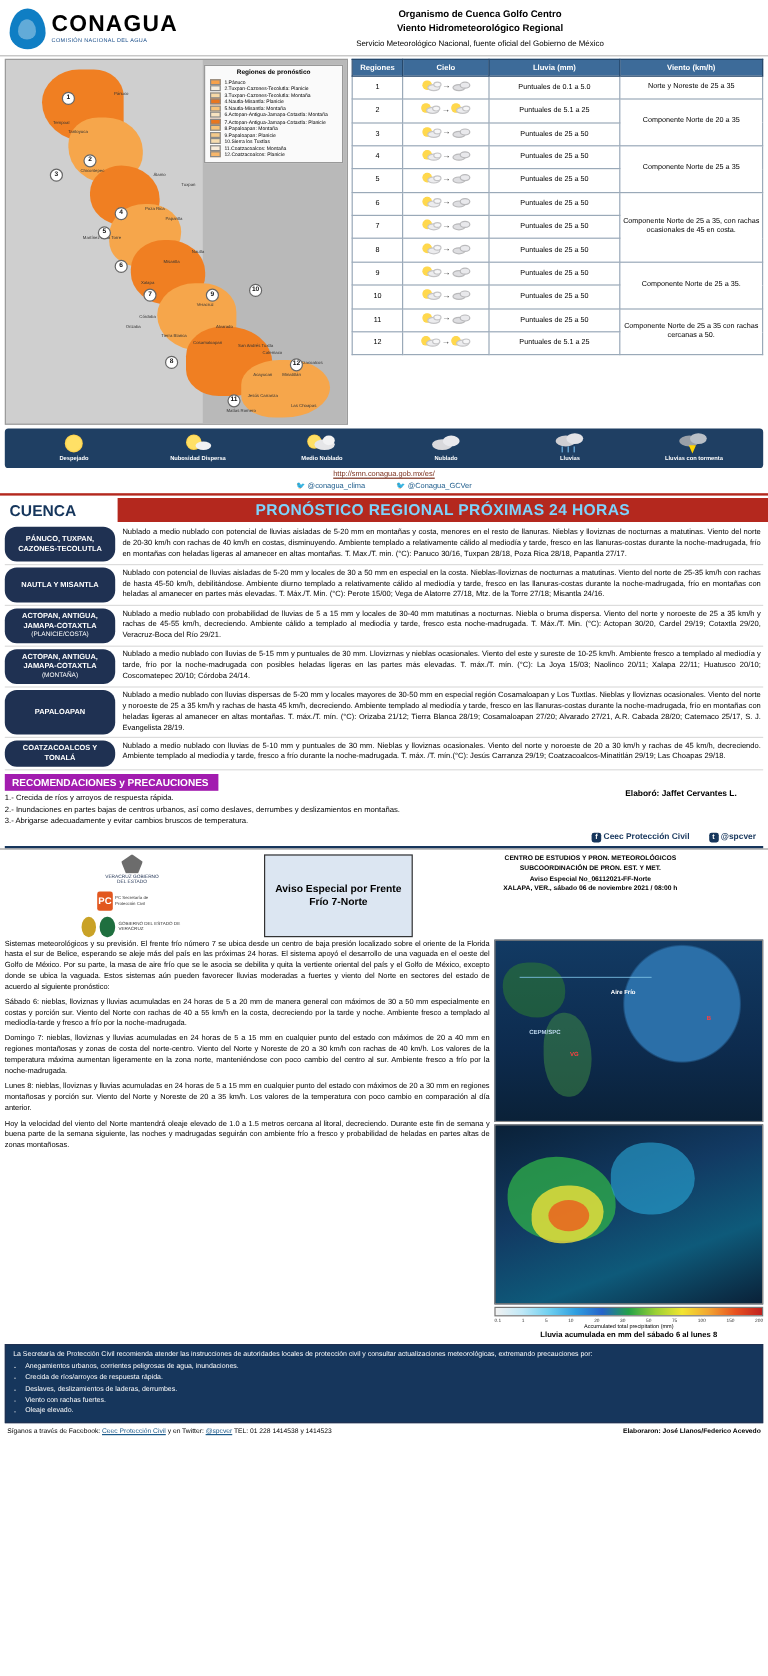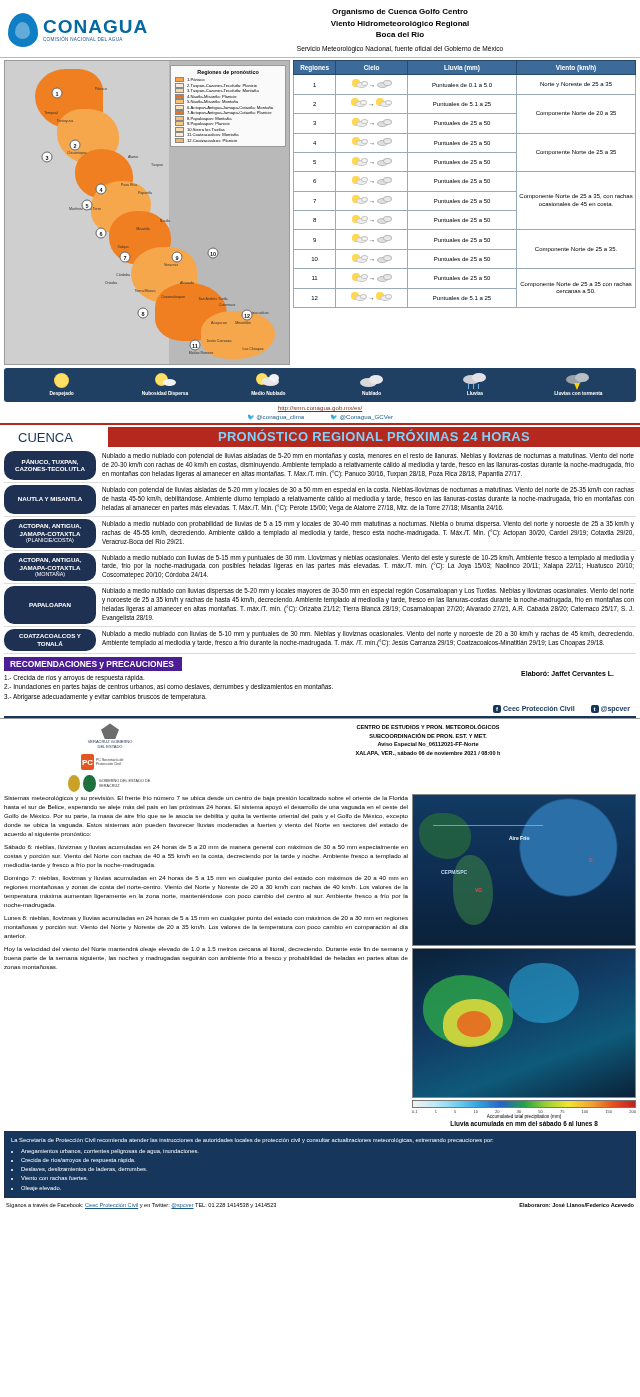--- a/index.html
+++ b/index.html
@@ -32,21 +32,21 @@
   .logo-drop::after {
     content: "";
     position: absolute;
     left: 7px; top: 9px;
     width: 15px; height: 17px;
     background: #fff;
     border-radius: 50% 50% 50% 50% / 60% 60% 40% 40%;
     opacity: .35;
   }
   .logo-text .lt1 {
-    font-size: 19px; font-weight: bold; letter-spacing: 1px; color: #0369a1;
+    font-size: 19px; font-weight: bold; letter-spacing: 1px; color: #000000;
     line-height: 1;
   }
   .logo-text .lt2 { font-size: 4.6px; color: #1b4f8a; letter-spacing: .3px; margin-top: 1px;}
   .header-titles { flex: 1; text-align: center; line-height: 1.45; }
   .header-titles .h1 { font-weight: bold; font-size: 8px; }
   .header-titles .h2 { font-weight: bold; font-size: 8px; }
   .header-titles .h3 { font-weight: bold; font-size: 8px; }
   .header-titles .h4 { font-size: 6.6px; margin-top: 3px; }
 
   
@@ -155,21 +155,21 @@
     font-size: 6.2px; color: #1b5a8a;
   }
   .socialline .sp { color:#555; }
   .hr-red { height: 2px; background: #b4281e; margin: 0; }
 
   
   .titlebar {
     display:flex; align-items:center; gap: 6px; padding: 2px 0 2px 0;
   }
   .cuenca-word {
-    font-size: 13px; font-weight: normal; color: #16365c; padding-left: 8px; width: 92px; margin-left: 10px;
+    font-size: 13px; font-weight: bold; color: #16365c; padding-left: 8px; width: 92px;
   }
   .redbanner {
     flex: 1;
     background: #b4281e;
     color: #7dd3fc;
     font-size: 13px;
     font-weight: bold;
     text-align: center;
     padding: 2px 0 3px 0;
     letter-spacing: .3px;
@@ -195,21 +195,21 @@
     font-size: 6.3px;
     line-height: 1.42;
     padding: 3px 2px 3px 3px;
     text-align: justify;
   }
 
   
   .recbox { padding: 3px 4px 2px 4px; position: relative;}
   .recbanner {
     display:inline-block;
-    background: #4c1d95;
+    background: #a21caf;
     color:#fff;
     font-weight: bold;
     font-size: 8.4px;
     padding: 2px 8px 2px 6px;
   }
   .reclist { font-size: 6.4px; line-height: 1.5; margin-top: 2px; }
   .elaboro {
     position: absolute; right: 26px; top: 16px;
     font-size: 7px; font-weight: bold;
   }
@@ -302,21 +302,20 @@
     <div class="logo-wrap">
       <div class="logo-drop"></div>
       <div class="logo-text">
         <div class="lt1">CONAGUA</div>
         <div class="lt2">COMISIÓN NACIONAL DEL AGUA</div>
       </div>
     </div>
     <div class="header-titles">
       <div class="h1">Organismo de Cuenca Golfo Centro</div>
       <div class="h2">Viento Hidrometeorológico Regional</div>
-      <div class="h3">Boca del Río</div>
       <div class="h4">Servicio Meteorológico Nacional, fuente oficial del Gobierno de México</div>
     </div>
   </div>
 
   <div class="midblock">
     <div class="map">
       <div class="gulf"></div>
       <div class="state-blob b1"></div>
       <div class="state-blob b2"></div>
       <div class="state-blob b3"></div>
@@ -781,20 +780,21 @@
         <div class="pc-logo">
           <div class="pc-badge">PC</div>
           <div class="pc-badge-txt">PC Secretaría de Protección Civil</div>
         </div>
         <div class="spc-logo">
           <div class="spc-circle"></div>
           <div class="spc-circle2"></div>
           <div class="spc-txt">GOBIERNO DEL ESTADO DE VERACRUZ</div>
         </div>
       </div>
+      <div class="aviso-box">Aviso Especial por Frente Frío 7-Norte</div>
       <div class="centro-txt">
         <div>CENTRO DE ESTUDIOS Y PRON. METEOROLÓGICOS</div>
         <div>SUBCOORDINACIÓN DE PRON.  EST. Y MET.</div>
         <div>Aviso Especial No_06112021-FF-Norte</div>
         <div>XALAPA, VER., sábado 06 de noviembre 2021 / 08:00 h</div>
       </div>
     </div>
 
     <div class="p2body">
       <div class="p2left" id="p2-paras">

